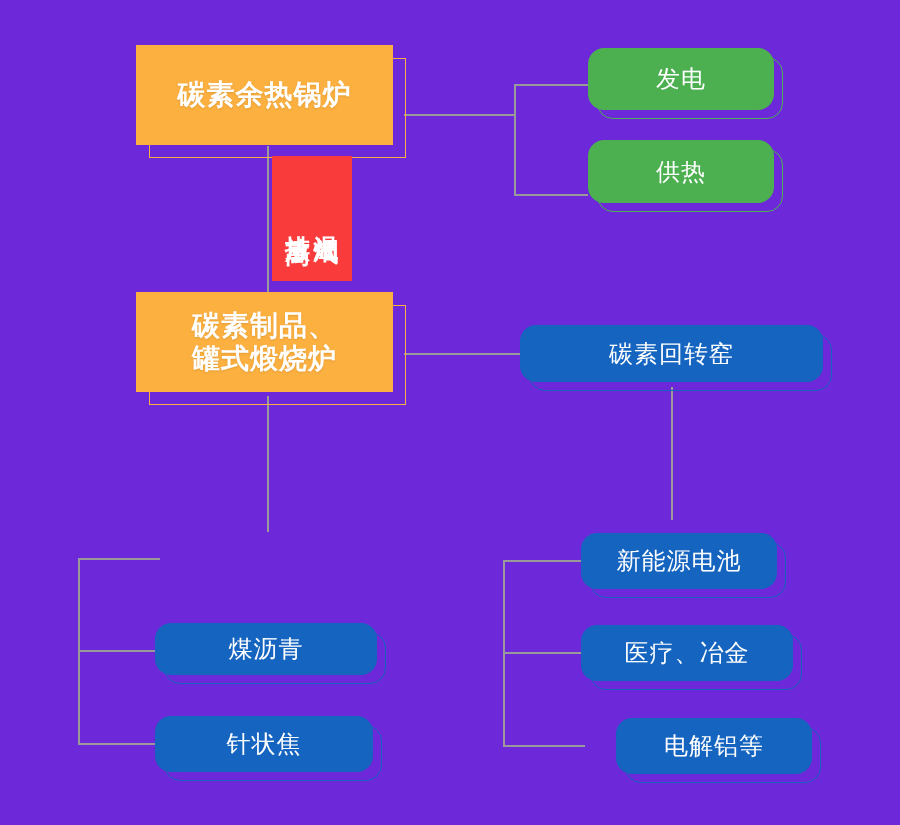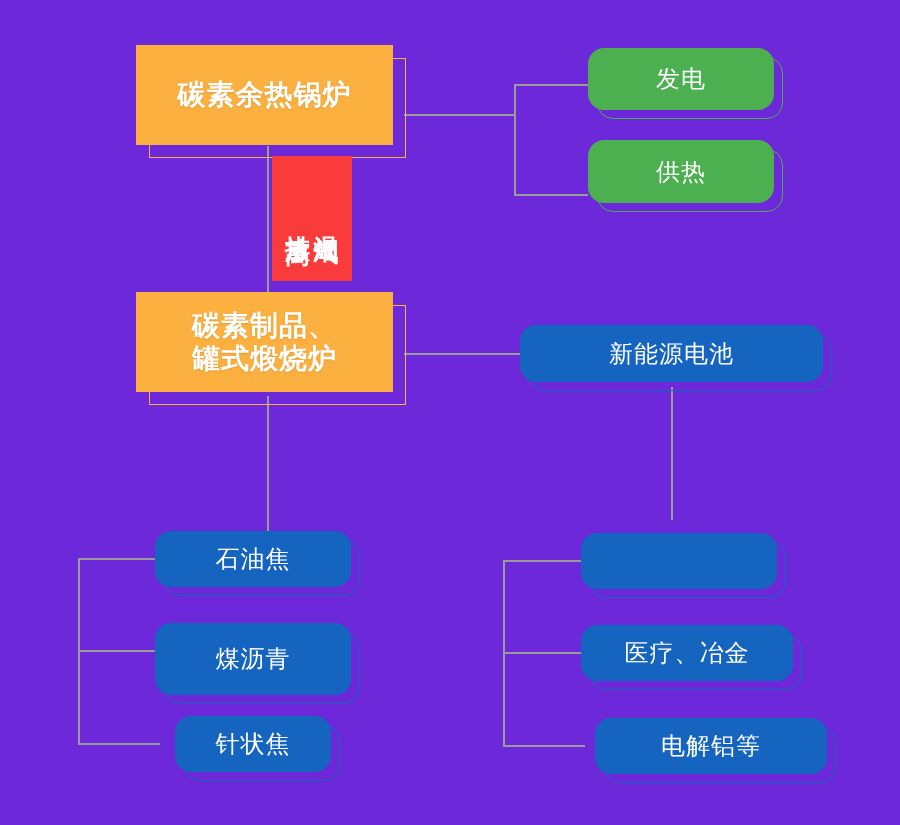--- a/index.html
+++ b/index.html
@@ -191,51 +191,47 @@
 
   <div class="pill green" style="left:588px; top:140px; width:186px; height:63px;">
     <div class="ghost"></div>
     <div class="fill"></div>
     <span class="node-label">供热</span>
   </div>
 
   <div class="pill blue" style="left:520px; top:325px; width:303px; height:57px;">
     <div class="ghost"></div>
     <div class="fill"></div>
+    <span class="node-label">碳素回转窑</span>
+  </div>
+
+
+  <div class="pill blue" style="left:155px; top:623px; width:196px; height:52px;padding-left:26px;">
+    <div class="ghost"></div>
+    <div class="fill"></div>
+    <span class="node-label">煤沥青</span>
+  </div>
+
+  <div class="pill blue" style="left:155px; top:716px; width:218px; height:56px;">
+    <div class="ghost"></div>
+    <div class="fill"></div>
+    <span class="node-label">针状焦</span>
+  </div>
+
+  <div class="pill blue" style="left:581px; top:533px; width:196px; height:56px;">
+    <div class="ghost"></div>
+    <div class="fill"></div>
     <span class="node-label">新能源电池</span>
   </div>
 
-  <div class="pill blue" style="left:155px; top:531px; width:196px; height:56px;">
-    <div class="ghost"></div>
-    <div class="fill"></div>
-    <span class="node-label">石油焦</span>
-  </div>
-
-  <div class="pill blue" style="left:155px; top:623px; width:196px; height:72px;">
-    <div class="ghost"></div>
-    <div class="fill"></div>
-    <span class="node-label">煤沥青</span>
-  </div>
-
-  <div class="pill blue" style="left:155px; top:716px; width:156px; height:56px;margin-left:20px;">
-    <div class="ghost"></div>
-    <div class="fill"></div>
-    <span class="node-label">针状焦</span>
-  </div>
-
-  <div class="pill blue" style="left:581px; top:533px; width:196px; height:56px;">
-    <div class="ghost"></div>
-    <div class="fill"></div>
-  </div>
-
   <div class="pill blue" style="left:581px; top:625px; width:196px; height:56px;padding-left:16px;">
     <div class="ghost"></div>
     <div class="fill"></div>
     <span class="node-label">医疗、冶金</span>
   </div>
 
-  <div class="pill blue" style="left:595px; top:718px; width:232px; height:56px;">
+  <div class="pill blue" style="left:616px; top:718px; width:196px; height:56px;">
     <div class="ghost"></div>
     <div class="fill"></div>
     <span class="node-label">电解铝等</span>
   </div>
 
 </div>
 
 </body></html>

